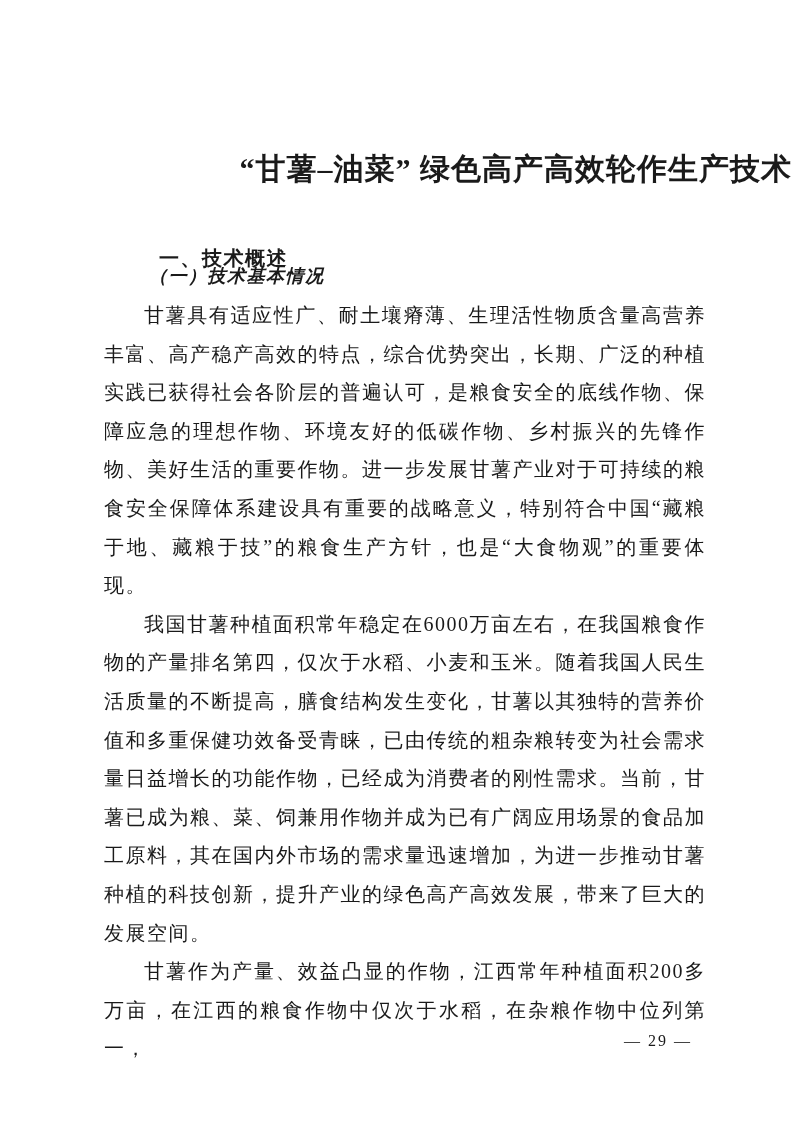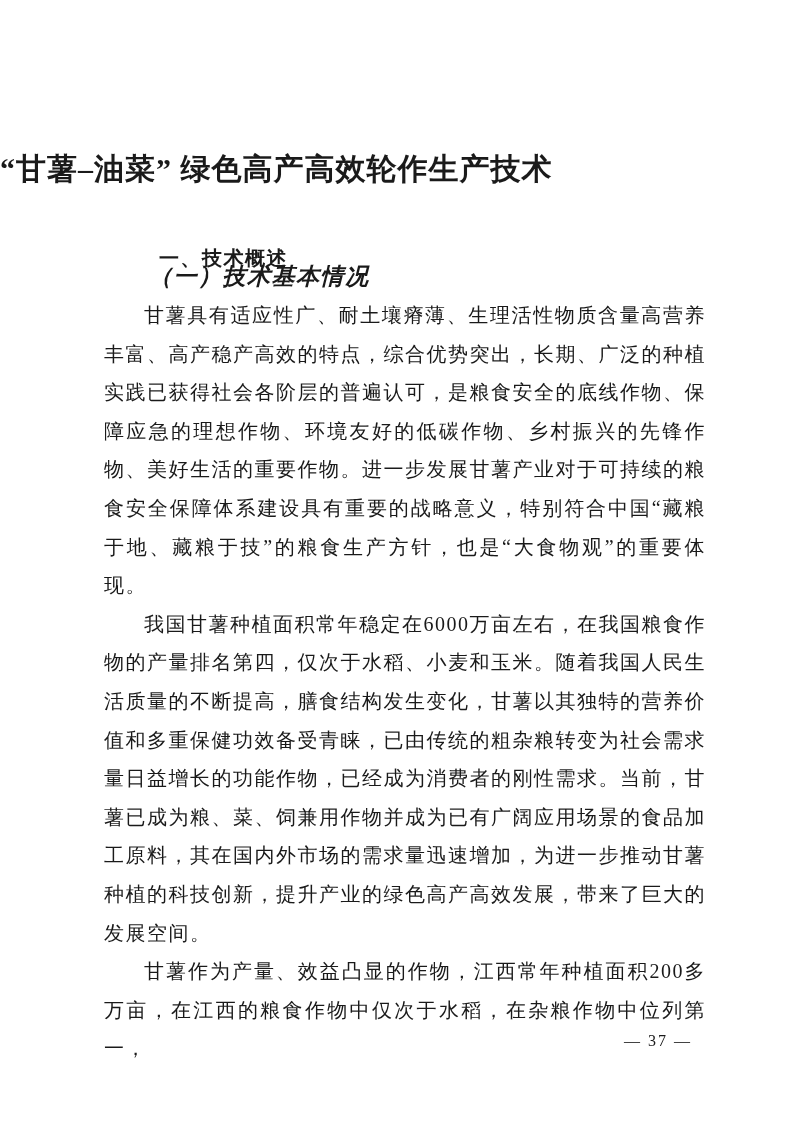--- a/index.html
+++ b/index.html
@@ -14,21 +14,21 @@
     background: #ffffff;
     color: #1a1a1a;
     overflow: hidden;
   }
   .doc-title {
     position: absolute;
     top: 147px;
     left: 0;
     width: 100%;
     margin: 0;
-    text-align: left;
+    text-align: right;
     font-family: "Liberation Serif", "DejaVu Serif", serif;
     font-weight: 700;
     font-size: 30px;
     line-height: 44px;
     letter-spacing: 1px;
   }
   .section-heading {
     position: absolute;
     top: 229px;
     left: 143px;
@@ -40,21 +40,21 @@
     letter-spacing: 1.5px;
   }
   .sub-heading {
     position: absolute;
     top: 263px;
     left: 149px;
     margin: 0;
     font-family: "Liberation Serif", "DejaVu Serif", serif;
     font-style: italic;
     font-weight: 700;
-    font-size: 23px;
+    font-size: 18px;
     line-height: 27px;
     letter-spacing: 1.5px;
   }
   .body-text {
     position: absolute;
     top: 296px;
     left: 104px;
     width: 602px;
     font-family: "Liberation Serif", "DejaVu Serif", serif;
     font-size: 20px;
@@ -87,15 +87,15 @@
   <h2 class="section-heading">一、技术概述</h2>
 
   <h3 class="sub-heading">（一）技术基本情况</h3>
 
   <div class="body-text">
     <p>甘薯具有适应性广、耐土壤瘠薄、生理活性物质含量高营养丰富、高产稳产高效的特点，综合优势突出，长期、广泛的种植实践已获得社会各阶层的普遍认可，是粮食安全的底线作物、保障应急的理想作物、环境友好的低碳作物、乡村振兴的先锋作物、美好生活的重要作物。进一步发展甘薯产业对于可持续的粮食安全保障体系建设具有重要的战略意义，特别符合中国“藏粮于地、藏粮于技”的粮食生产方针，也是“大食物观”的重要体现。</p>
     <p>我国甘薯种植面积常年稳定在6000万亩左右，在我国粮食作物的产量排名第四，仅次于水稻、小麦和玉米。随着我国人民生活质量的不断提高，膳食结构发生变化，甘薯以其独特的营养价值和多重保健功效备受青睐，已由传统的粗杂粮转变为社会需求量日益增长的功能作物，已经成为消费者的刚性需求。当前，甘薯已成为粮、菜、饲兼用作物并成为已有广阔应用场景的食品加工原料，其在国内外市场的需求量迅速增加，为进一步推动甘薯种植的科技创新，提升产业的绿色高产高效发展，带来了巨大的发展空间。</p>
     <p>甘薯作为产量、效益凸显的作物，江西常年种植面积200多万亩，在江西的粮食作物中仅次于水稻，在杂粮作物中位列第一，</p>
   </div>
 
-  <div class="page-number">— 37 —</div>
+  <div class="page-number">— 29 —</div>
 
 </div>
 
 </body></html>

